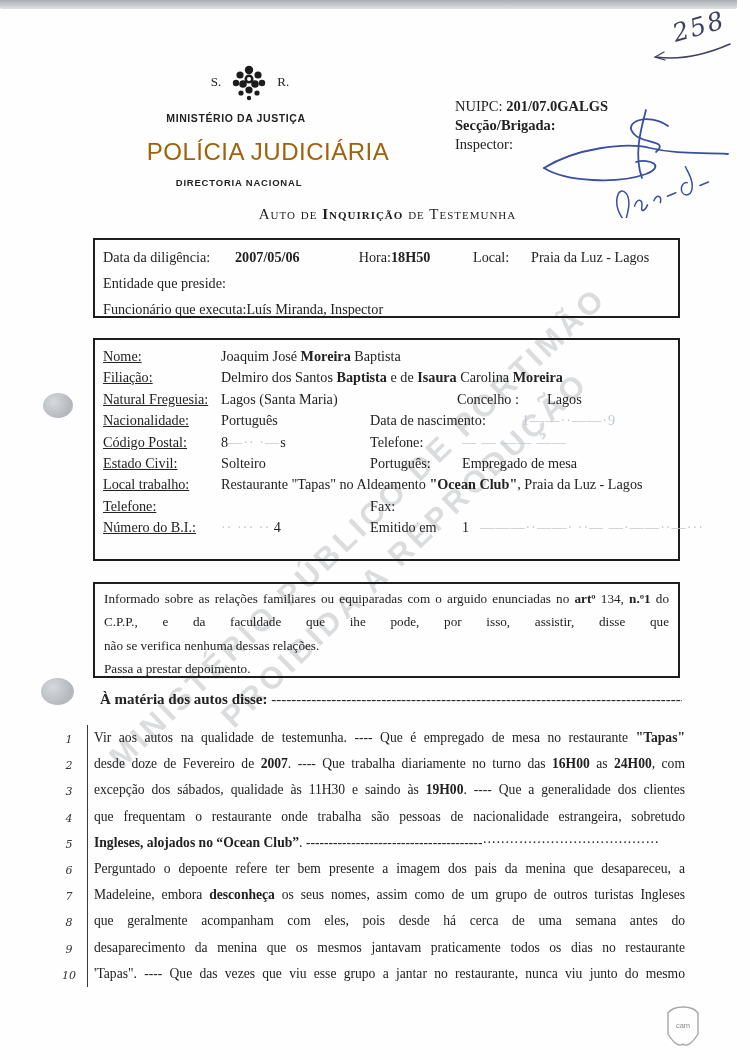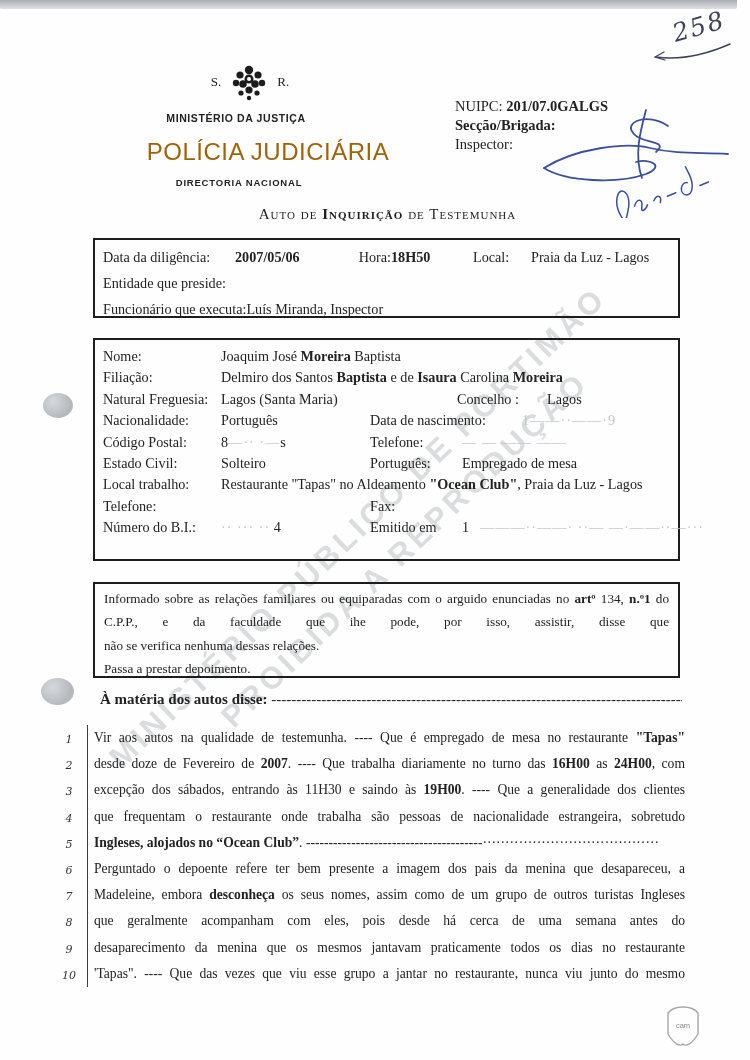--- a/index.html
+++ b/index.html
@@ -36,21 +36,21 @@
   .box{position:absolute;left:93px;width:587px;border:2px solid #1d1d1d;z-index:2;box-sizing:border-box;background:transparent;}
   .box1{top:238px;height:80px;padding:4px 8px;font-size:14.2px;}
   .d-row{height:26px;line-height:26px;white-space:nowrap;}
   .k-dl{display:inline-block;min-width:132px;}
   .k-dv{display:inline-block;min-width:98px;}
   .k-dh{display:inline-block;min-width:58px;text-align:right;}
   .k-dhv{display:inline-block;min-width:82px;}
   .k-dloc{display:inline-block;min-width:58px;}
   .box2{top:338px;height:223px;padding:6px 0 0 8px;font-size:14.2px;}
   .id-row{height:21.4px;line-height:21.4px;position:relative;white-space:nowrap;}
-  .k-l{display:inline-block;min-width:118px;}
+  .k-l{display:inline-block;min-width:118px;text-decoration:underline;}
   .k-c2{position:absolute;left:267px;}
   .k-c2v{position:absolute;left:359px;}
   .k-c2v2{position:absolute;left:419px;}
   .k-c2v3{position:absolute;left:377px;}
   .k-cc{position:absolute;left:354px;}
   .k-ccv{position:absolute;left:444px;}
   .box3{top:582px;height:96px;padding:3px 9px;font-size:13.2px;}
   .n-line{line-height:23.3px;}
   .n-line.justify{text-align:justify;text-align-last:justify;}
   
@@ -180,21 +180,21 @@
     <div class="t-line">
       <div class="t-num">1</div>
       <div class="t-text justify"><span>Vir aos autos na qualidade de testemunha. ---- Que é empregado de mesa no restaurante </span><span class="b">"Tapas"</span></div>
     </div>
     <div class="t-line">
       <div class="t-num">2</div>
       <div class="t-text justify"><span>desde doze de Fevereiro de </span><span class="b">2007</span><span>. ---- Que trabalha diariamente no turno das </span><span class="b">16H00</span><span> as </span><span class="b">24H00</span><span>, com</span></div>
     </div>
     <div class="t-line">
       <div class="t-num">3</div>
-      <div class="t-text justify"><span>excepção dos sábados, entrando às 11H30 e saindo às </span><span class="b">19H00</span><span>. ---- Que a generalidade dos clientes</span></div>
+      <div class="t-text justify"><span>excepção dos sábados, qualidade às 11H30 e saindo às </span><span class="b">19H00</span><span>. ---- Que a generalidade dos clientes</span></div>
     </div>
     <div class="t-line">
       <div class="t-num">4</div>
       <div class="t-text justify"><span>que frequentam o restaurante onde trabalha são pessoas de nacionalidade estrangeira, sobretudo</span></div>
     </div>
     <div class="t-line">
       <div class="t-num">5</div>
       <div class="t-text"><span class="b">Ingleses, alojados no “Ocean Club”</span><span>. ---------------------------------------</span><span>·······································</span></div>
     </div>
     <div class="t-line">

